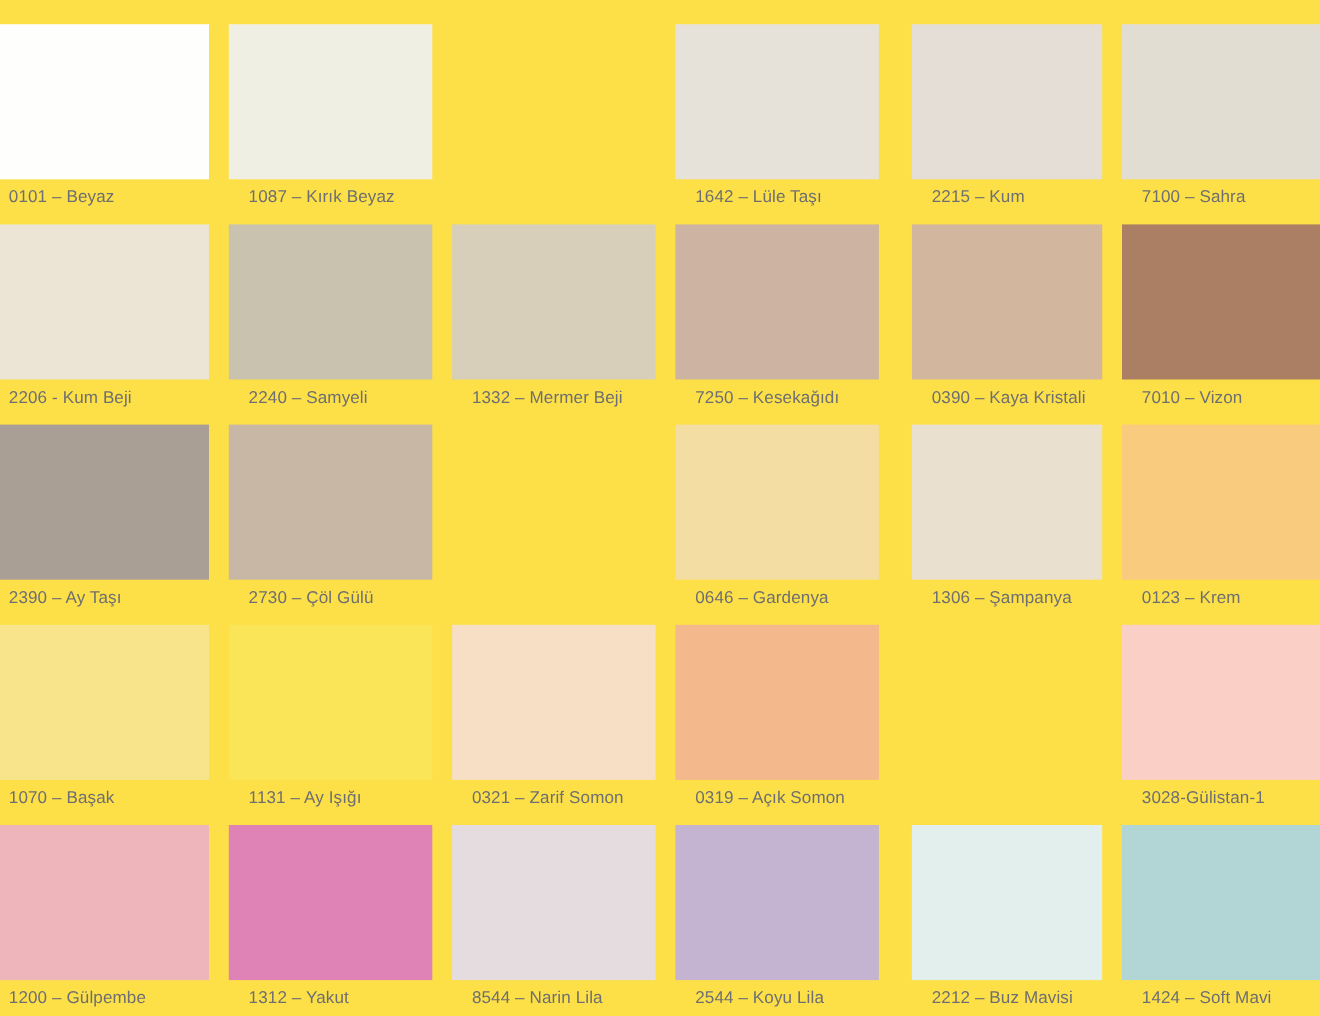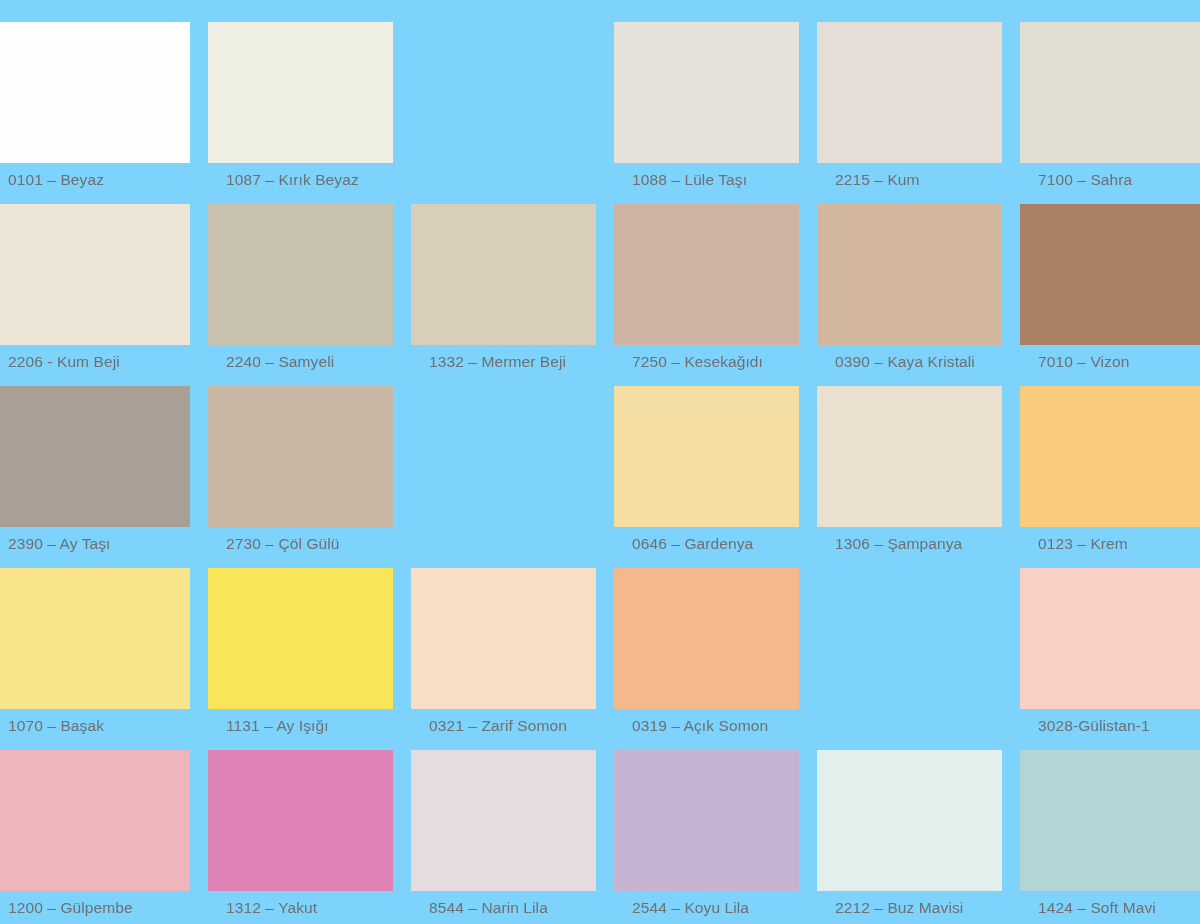--- a/index.html
+++ b/index.html
@@ -13,21 +13,21 @@
     height: 924px;
     overflow: hidden;
     font-family: "Liberation Sans", "DejaVu Sans", sans-serif;
     -webkit-font-smoothing: antialiased;
   }
 
   #palette-sheet {
     position: relative;
     width: 1200px;
     height: 924px;
-    background: #7dd3fc;
+    background: #fde047;
     overflow: hidden;
   }
 
   
   .swatch-grid {
     position: absolute;
     left: 0;
     top: 22px;
     width: 1200px;
     display: grid;
@@ -37,21 +37,21 @@
 
   .swatch-cell {
     position: relative;
     grid-row: span 1;
   }
   
   .swatch-cell.col-1 { grid-column: 1; }
   .swatch-cell.col-2 { grid-column: 3; }
   .swatch-cell.col-3 { grid-column: 5; }
   .swatch-cell.col-4 { grid-column: 7; }
-  .swatch-cell.col-5 { grid-column: 9; }
+  .swatch-cell.col-5 { grid-column: 9; margin-left: 12px; }
   .swatch-cell.col-6 { grid-column: 11; }
 
   .swatch-chip {
     display: block;
     width: 100%;
     height: 141px;
     background: #ffffff;
   }
 
   .swatch-label {
@@ -78,21 +78,21 @@
       <div class="swatch-cell col-1">
         <span class="swatch-chip" style="background: rgb(254, 254, 252);"></span>
         <span class="swatch-label">0101 – Beyaz</span>
       </div>
       <div class="swatch-cell col-2">
         <span class="swatch-chip" style="background: rgb(240, 239, 227);"></span>
         <span class="swatch-label">1087 – Kırık Beyaz</span>
       </div>
       <div class="swatch-cell col-4">
         <span class="swatch-chip" style="background: rgb(230, 226, 217);"></span>
-        <span class="swatch-label">1088 – Lüle Taşı</span>
+        <span class="swatch-label">1642 – Lüle Taşı</span>
       </div>
       <div class="swatch-cell col-5">
         <span class="swatch-chip" style="background: rgb(229, 222, 214);"></span>
         <span class="swatch-label">2215 – Kum</span>
       </div>
       <div class="swatch-cell col-6">
         <span class="swatch-chip" style="background: rgb(226, 221, 210);"></span>
         <span class="swatch-label">7100 – Sahra</span>
       </div>
       <div class="swatch-cell col-1">

